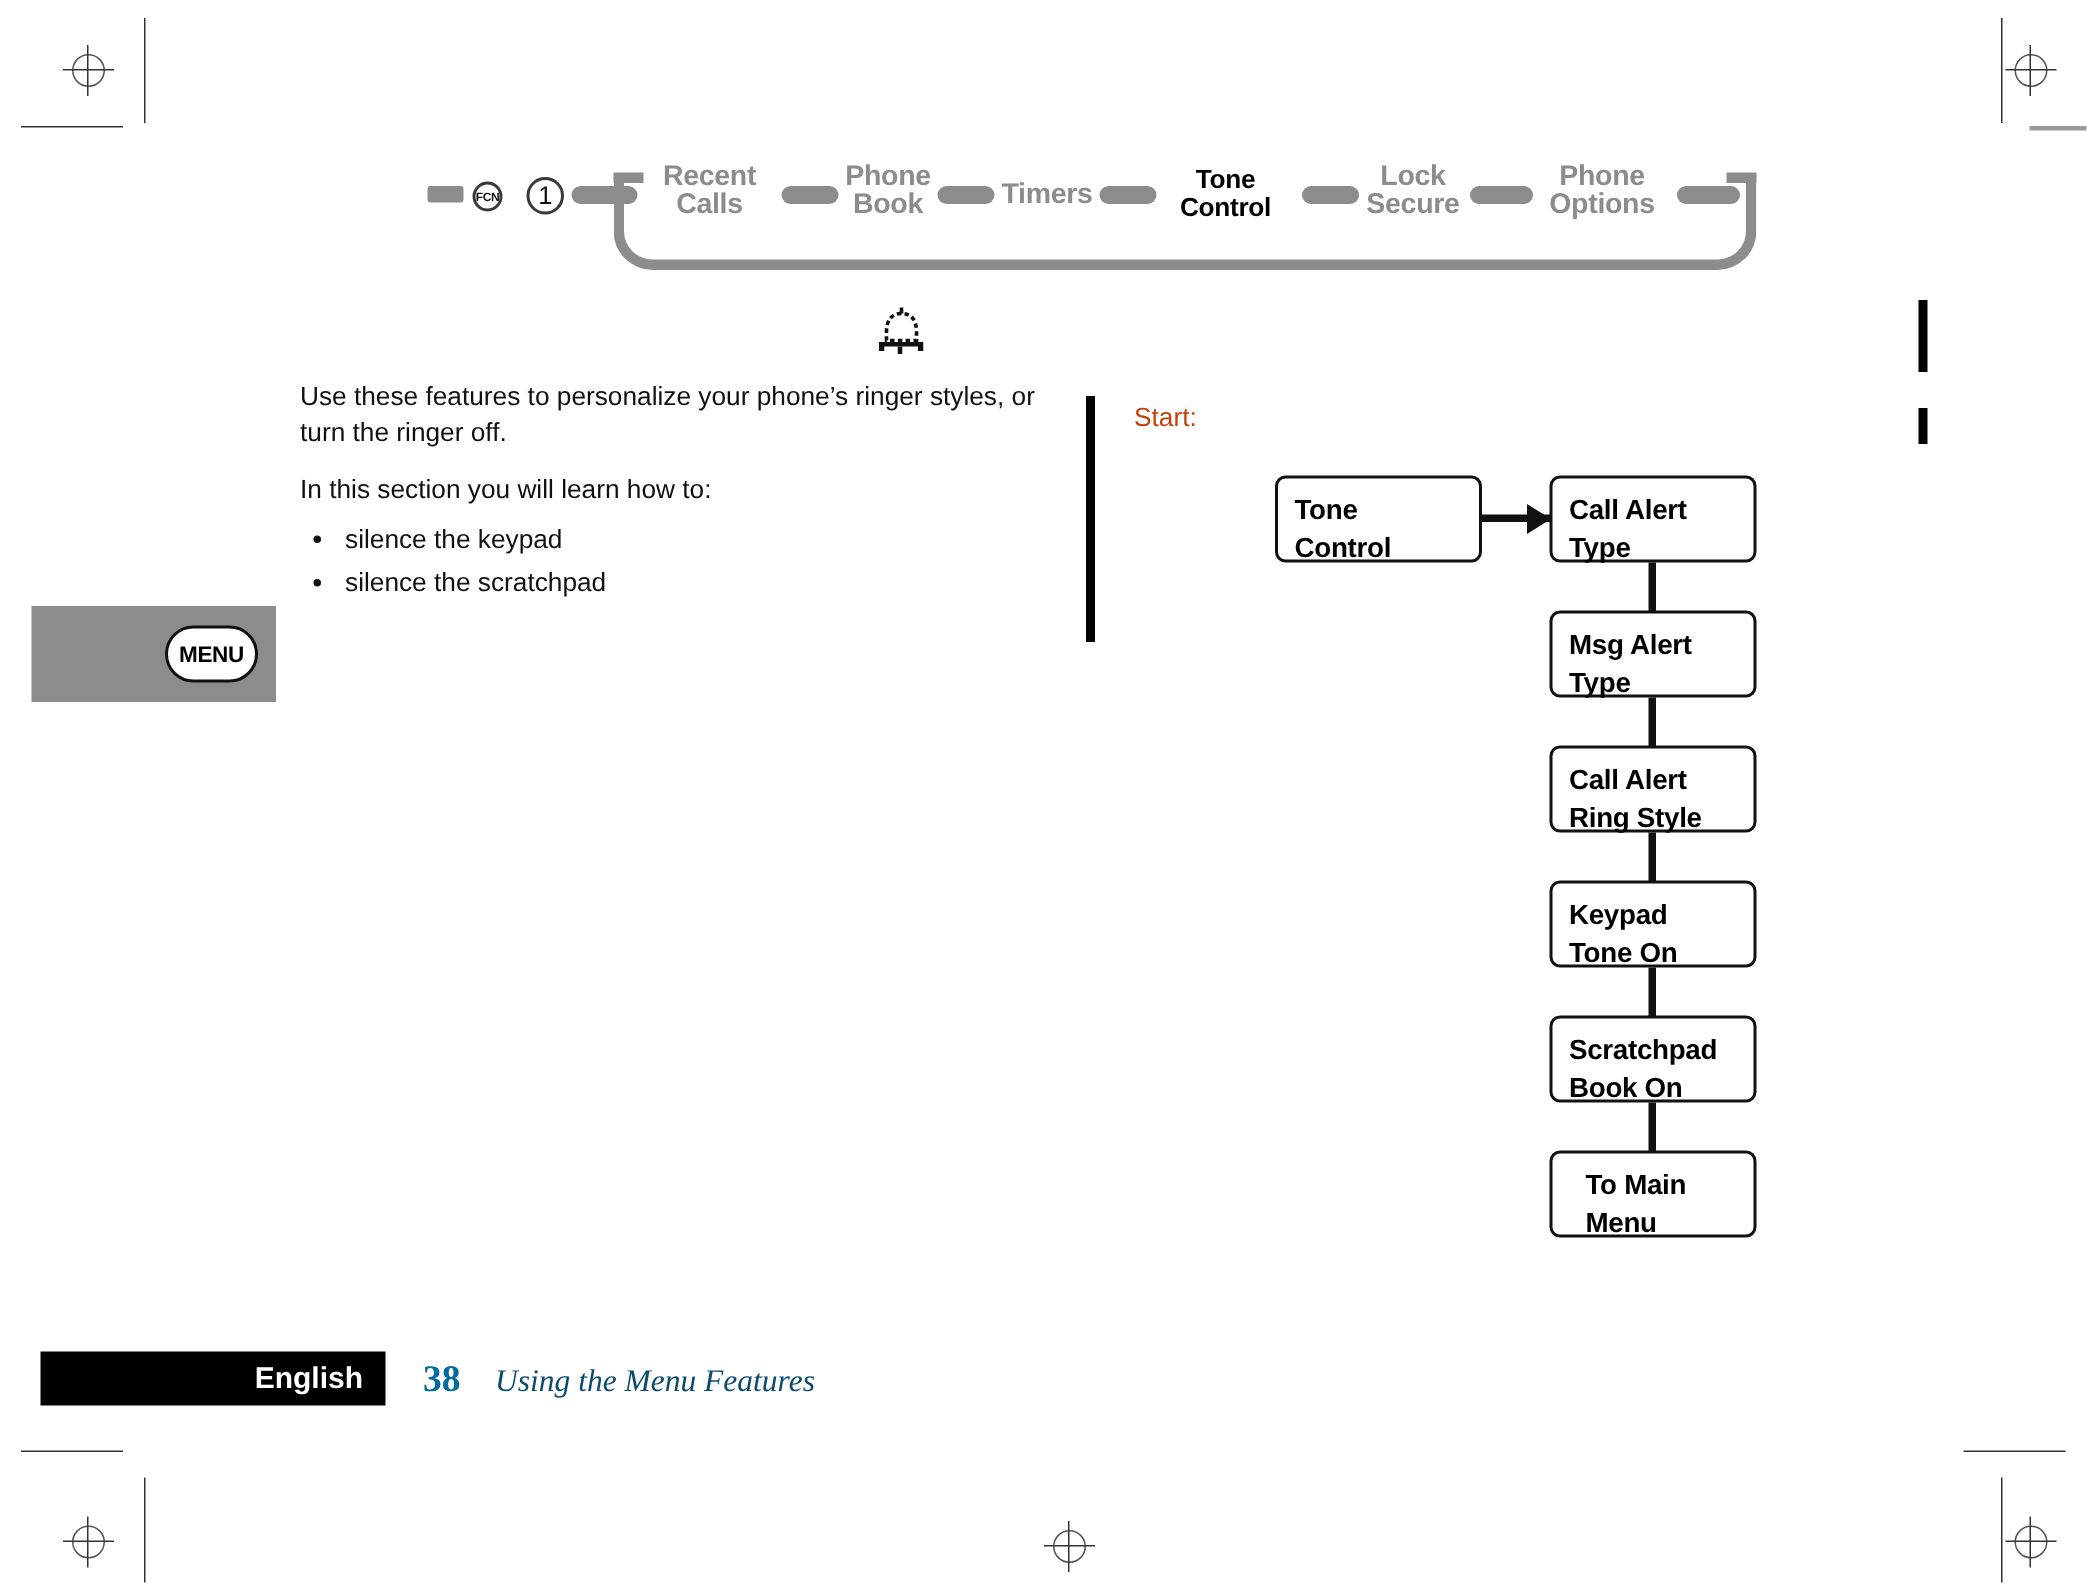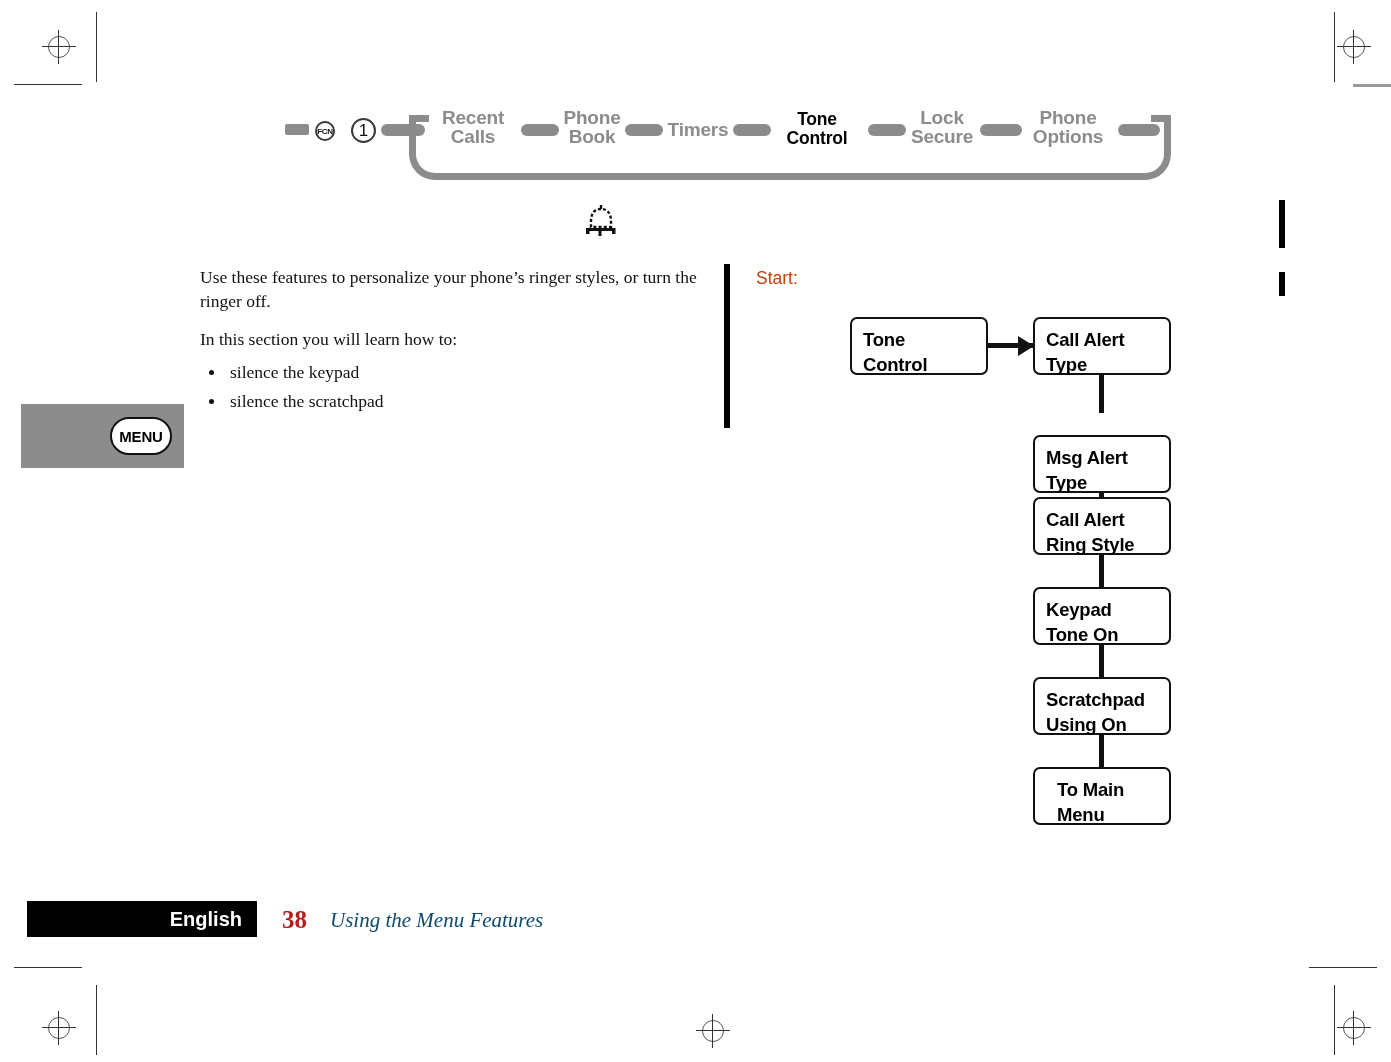--- a/index.html
+++ b/index.html
@@ -86,21 +86,21 @@
     background: #8c8c8c;
   }
   .menu-pill {
     position: absolute; right: 12px; top: 13px; width: 62px; height: 38px;
     background: #fff; border: 2px solid #111; border-radius: 19px;
     display: flex; align-items: center; justify-content: center;
     font-size: 15px; font-weight: bold; color: #000; letter-spacing: -0.2px;
   }
 
   
-  .body-col { position: absolute; left: 200px; top: 265px; width: 505px; font-family: Liberation Serif, serif; }
+  .body-col { position: absolute; left: 200px; top: 252px; width: 505px; }
   .body-p { font-size: 17.5px; line-height: 24px; color: #111; margin-bottom: 14px; }
   .body-list { list-style: none; }
   .body-li {
     position: relative; font-size: 17.5px; line-height: 28.5px; color: #111;
     padding-left: 30px;
   }
   .body-li .bullet {
     position: absolute; left: 9px; top: 12px; width: 5px; height: 5px;
     background: #111; border-radius: 50%;
   }
@@ -131,21 +131,21 @@
 
   
   .footer-bar {
     position: absolute; left: 27px; top: 901px; width: 230px; height: 36px;
     background: #000; color: #fff;
     display: flex; align-items: center; justify-content: flex-end;
     padding-right: 15px; font-size: 20px; font-weight: bold;
   }
   .footer-page {
     position: absolute; left: 282px; top: 906px;
-    font-family: "Liberation Serif", serif; font-weight: bold; font-size: 25px; color: #b91c1c;
+    font-family: "Liberation Serif", serif; font-weight: bold; font-size: 25px; color: #0369a1;
   }
   .footer-sect {
     position: absolute; left: 330px; top: 908px;
     font-family: "Liberation Serif", serif; font-style: italic; font-size: 21px; color: #0c4a6e;
   }
 </style>
 </head>
 <body>
 
 <div class="page">
@@ -268,35 +268,35 @@
 Control</div>
     </div>
 
     <div class="arrow-line" style="left:238px; top:78px; width:50px;"></div>
     <div class="arrow-head" style="left:268px; top:70.5px;"></div>
 
     <div class="fbox" style="left:283px; top:52px; width:138px; height:58px;">
       <div class="txt">Call Alert
 Type</div>
     </div>
-    <div class="fbox" style="left:283px; top:142px; width:138px; height:58px;margin-top:28px;">
+    <div class="fbox" style="left:283px; top:142px; width:138px; height:58px;">
       <div class="txt">Msg Alert
 Type</div>
     </div>
     <div class="fbox" style="left:283px; top:232px; width:138px; height:58px;">
       <div class="txt">Call Alert
 Ring Style</div>
     </div>
     <div class="fbox" style="left:283px; top:322px; width:138px; height:58px;">
       <div class="txt">Keypad
 Tone On</div>
     </div>
     <div class="fbox" style="left:283px; top:412px; width:138px; height:58px;">
       <div class="txt">Scratchpad
-Using On</div>
+Book On</div>
     </div>
     <div class="fbox" style="left:283px; top:502px; width:138px; height:58px;padding-left:22px;">
       <div class="txt">To Main
 Menu</div>
     </div>
   </div>
 
   <div class="footer-bar">
     <span>English</span>
   </div>

